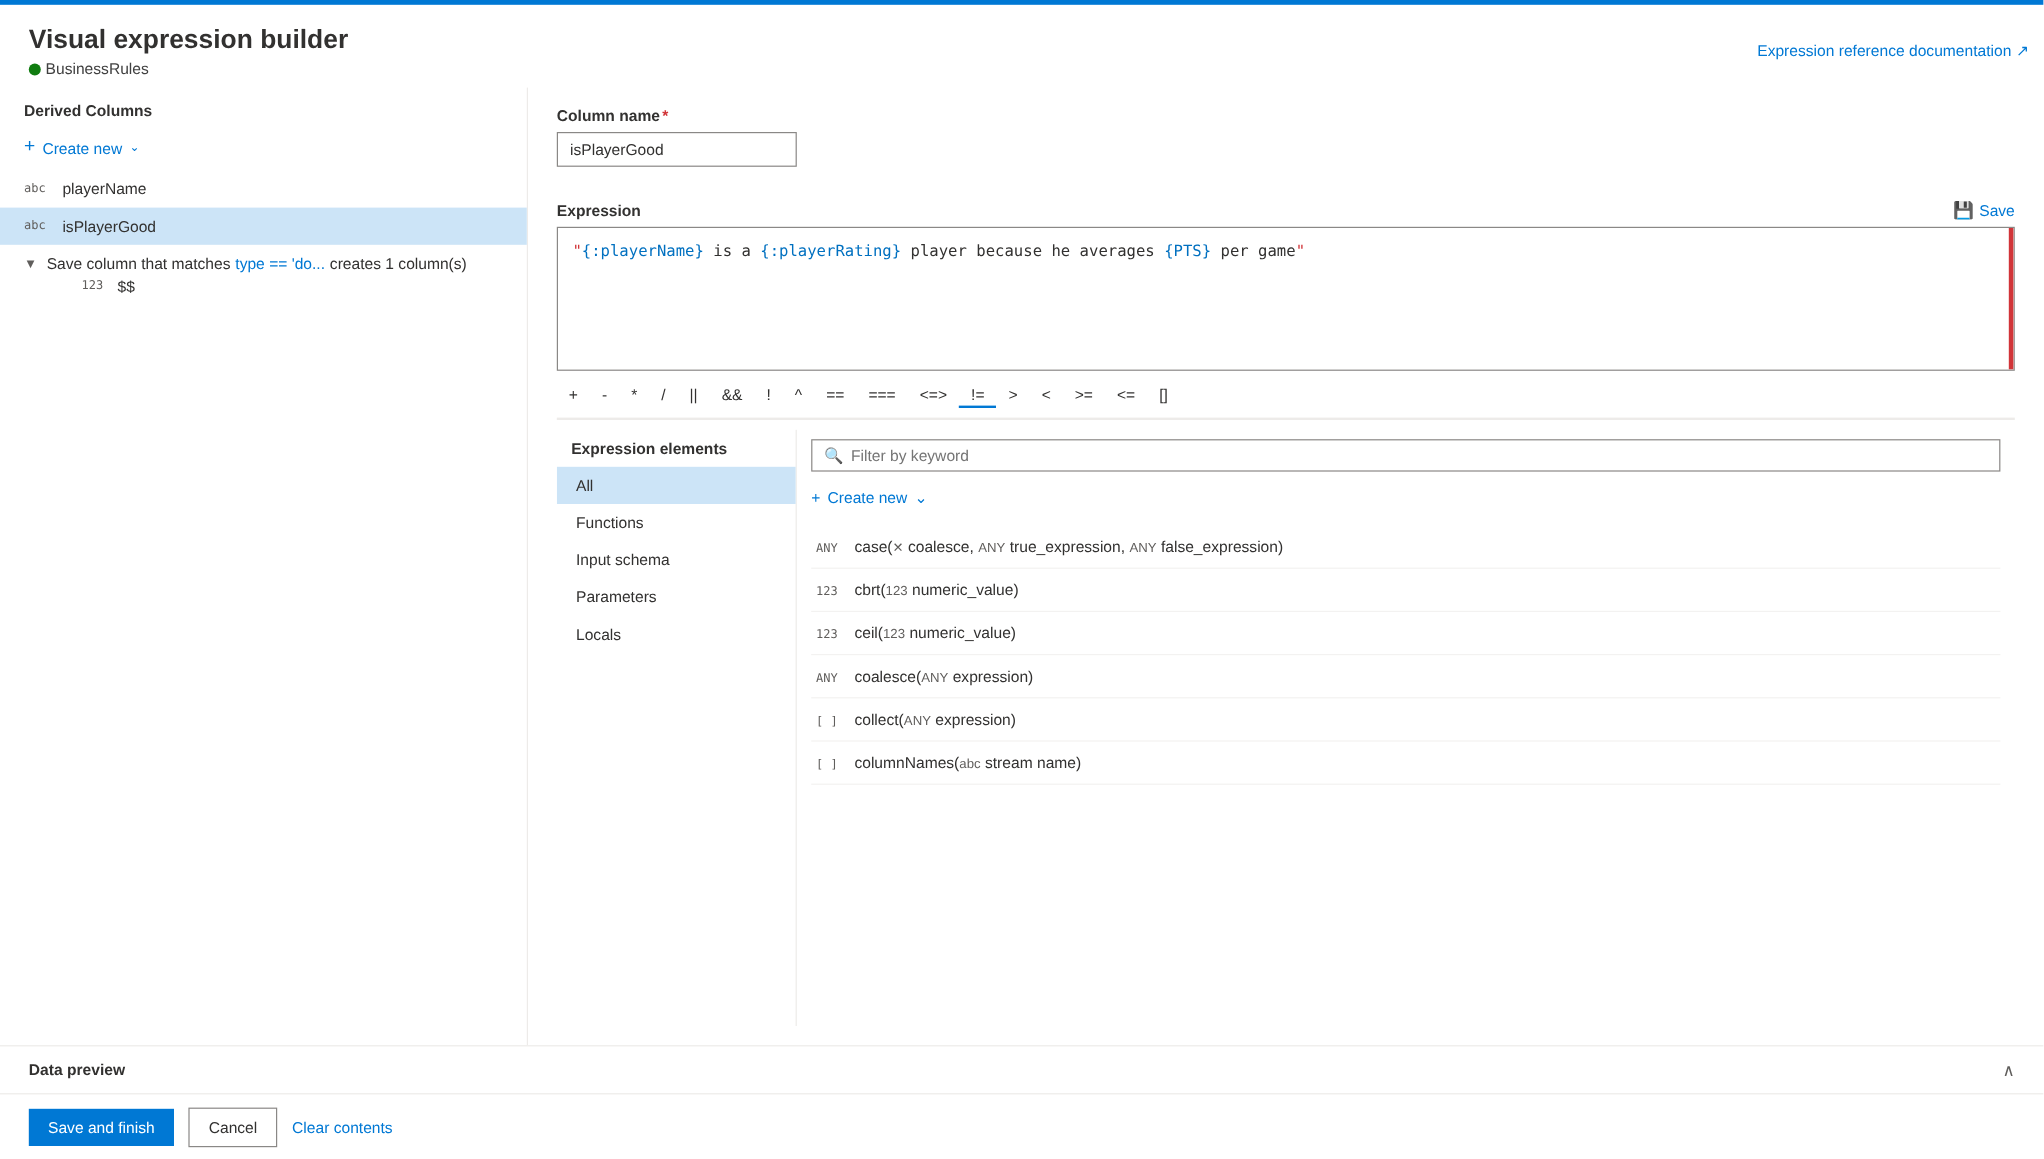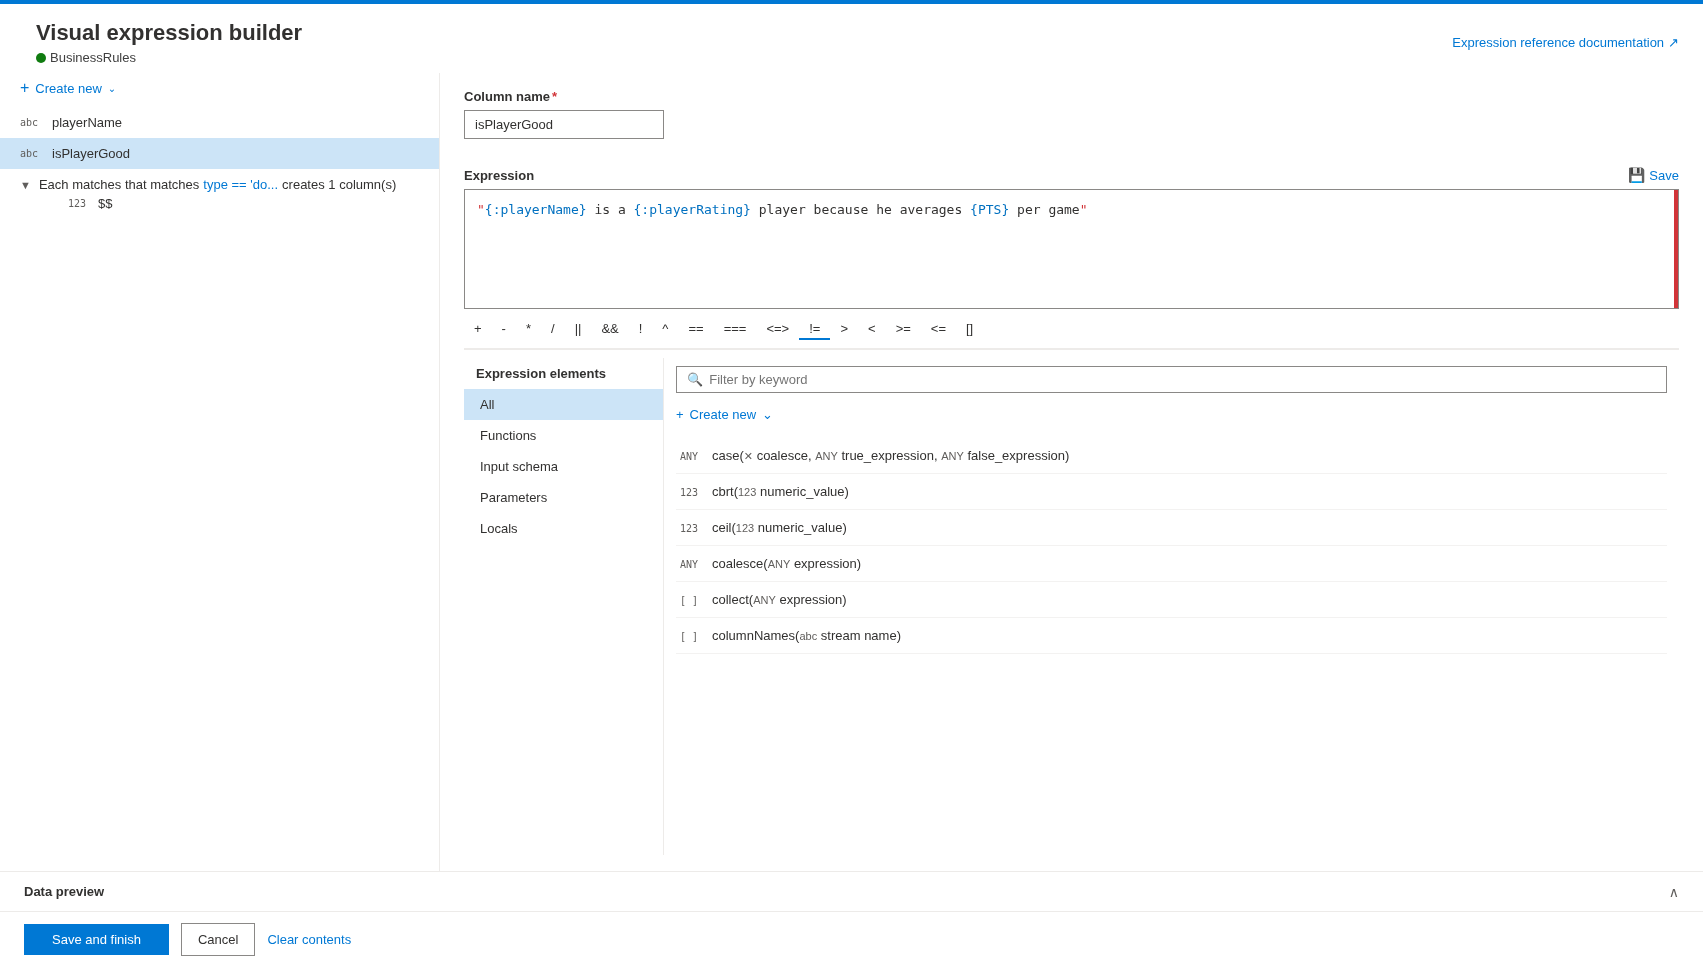--- a/index.html
+++ b/index.html
@@ -1,20 +1,20 @@
 <!DOCTYPE html>
 <html><head>
   <meta charset="utf-8">
   <style>
     * { box-sizing: border-box; margin: 0; padding: 0; }
     body { font-family: 'Segoe UI', Arial, sans-serif; font-size: 13px; color: #323130; background: #fff; height: 966px; overflow: hidden; }
 
     .top-bar { height: 4px; background: #0078d4; width: 100%; }
 
-    .header { display: flex; justify-content: space-between; align-items: center; padding: 16px 24px 8px 24px; margin-left: 12px; }
+    .header { display: flex; justify-content: space-between; align-items: center; padding: 16px 12px 8px 24px; }
     .header-title { font-size: 22px; font-weight: 600; color: #323130; }
     .header-subtitle { display: flex; align-items: center; gap: 4px; margin-top: 4px; font-size: 13px; color: #404040; }
     .header-subtitle .dot { width: 10px; height: 10px; background: #107c10; border-radius: 50%; display: inline-block; }
     .expr-ref-link { color: #0078d4; font-size: 13px; text-decoration: none; display: flex; align-items: center; gap: 4px; }
 
     .main-layout { display: flex; height: calc(966px - 4px - 68px - 56px - 40px); }
 
     
     .left-panel { width: 440px; min-width: 440px; border-right: 1px solid #edebe9; padding: 0; display: flex; flex-direction: column; }
     .derived-columns-header { padding: 12px 20px 8px 20px; font-size: 13px; font-weight: 600; color: #323130; }
@@ -86,21 +86,21 @@
     .func-sig { font-size: 13px; color: #323130; }
     .func-sig .func-name { color: #323130; }
 
     
     .data-preview-bar { height: 40px; display: flex; align-items: center; justify-content: space-between; padding: 0 24px; border-top: 1px solid #edebe9; background: #fff; }
     .data-preview-label { font-size: 13px; font-weight: 600; }
     .collapse-icon { color: #605e5c; cursor: pointer; font-size: 14px; }
 
     
     .footer { height: 56px; display: flex; align-items: center; gap: 12px; padding: 0 24px; border-top: 1px solid #edebe9; background: #fff; }
-    .btn-primary { background: #0078d4; color: #fff; border: none; padding: 8px 28px; font-size: 13px; cursor: pointer; }
+    .btn-primary { background: #0078d4; color: #fff; border: none; padding: 8px 16px; font-size: 13px; cursor: pointer; }
     .btn-secondary { background: #fff; color: #323130; border: 1px solid #8a8886; padding: 8px 16px; font-size: 13px; cursor: pointer; }
     .btn-link { background: none; border: none; color: #0078d4; font-size: 13px; cursor: pointer; padding: 0; }
   </style>
 </head>
 <body>
 
 <div class="top-bar"></div>
 
 <div class="header">
   <div>
@@ -112,41 +112,42 @@
   </div>
   <a class="expr-ref-link" href="#">
     <span>Expression reference documentation</span>
     <span>↗</span>
   </a>
 </div>
 
 <div class="main-layout">
 
   <div class="left-panel">
+    <div class="derived-columns-header">Derived Columns</div>
     <div class="create-new-btn">
       <span class="plus-icon">+</span>
       <span>Create new</span>
       <span class="chevron">⌄</span>
     </div>
 
     <div class="column-list">
       <div class="column-item">
         <span class="type-badge">abc</span>
         <span class="col-name">playerName</span>
       </div>
       <div class="column-item selected">
         <span class="type-badge">abc</span>
         <span class="col-name">isPlayerGood</span>
       </div>
     </div>
 
     <div class="each-column-section">
       <div class="each-column-row">
         <span class="expand-icon">▼</span>
-        <span class="each-text">Each matches that matches</span>
+        <span class="each-text">Save column that matches</span>
         <a class="type-link" href="#">
           <span>type == 'do...</span>
         </a>
         <span class="creates-text">creates 1 column(s)</span>
       </div>
       <div class="dollar-row">
         <span class="dollar-badge">123</span>
         <span class="dollar-text">$$</span>
       </div>
     </div>

